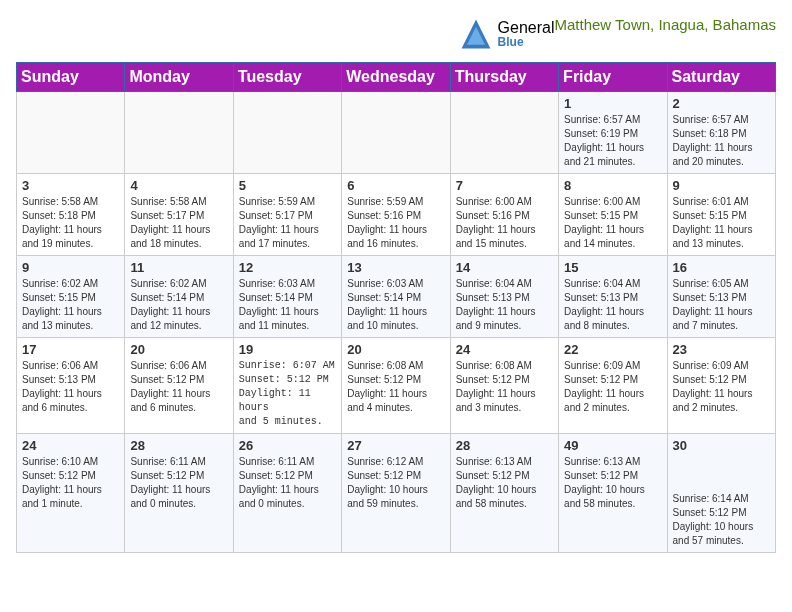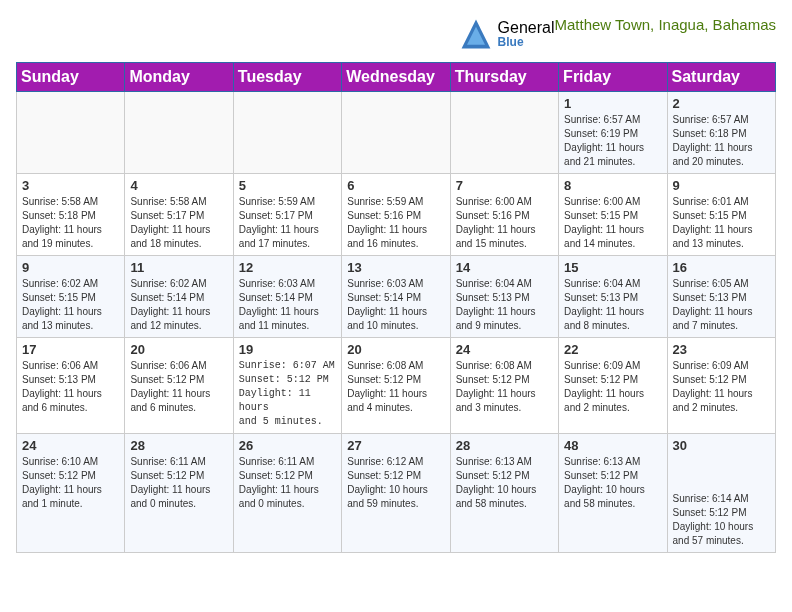--- a/index.html
+++ b/index.html
@@ -323,21 +323,21 @@
 and 59 minutes.</div>
         </td>
         <td>
           <span class="day-number">28</span>
           <div class="day-info" style="white-space: pre-line;">Sunrise: 6:13 AM
 Sunset: 5:12 PM
 Daylight: 10 hours
 and 58 minutes.</div>
         </td>
         <td>
-          <span class="day-number">48</span>
+          <span class="day-number">49</span>
           <div class="day-info" style="white-space: pre-line;">Sunrise: 6:13 AM
 Sunset: 5:12 PM
 Daylight: 10 hours
 and 58 minutes.</div>
         </td>
         <td>
           <span class="day-number">30</span>
           <div class="day-info" style="white-space: pre-line; margin-top: 39px;">Sunrise: 6:14 AM
 Sunset: 5:12 PM
 Daylight: 10 hours

